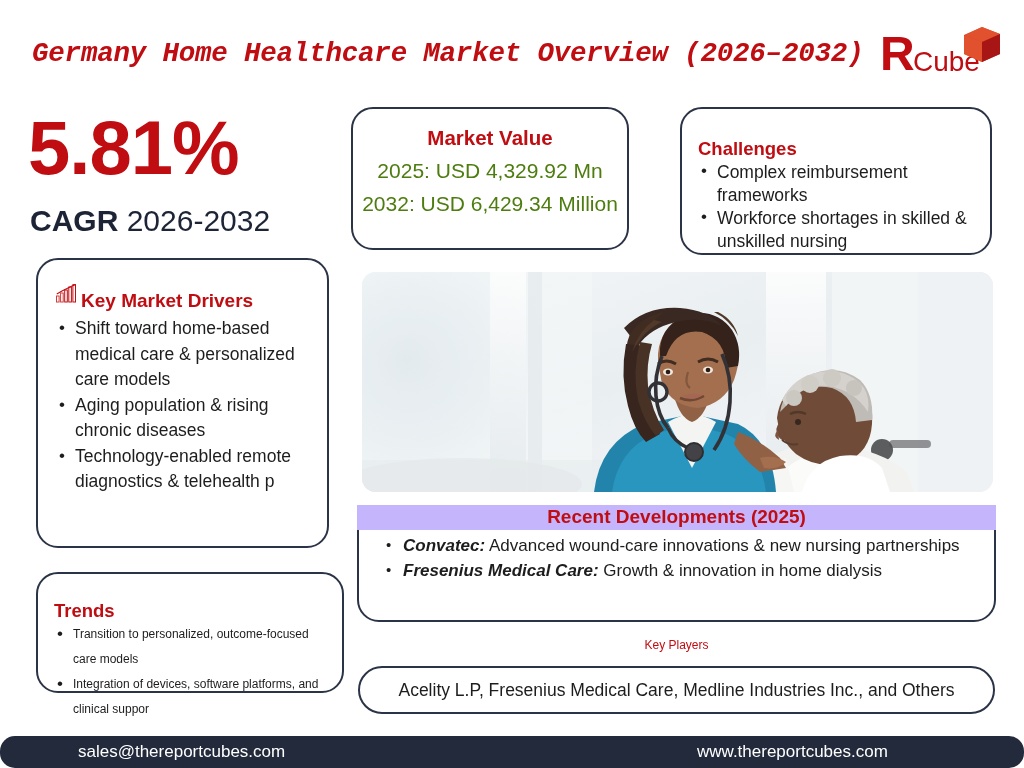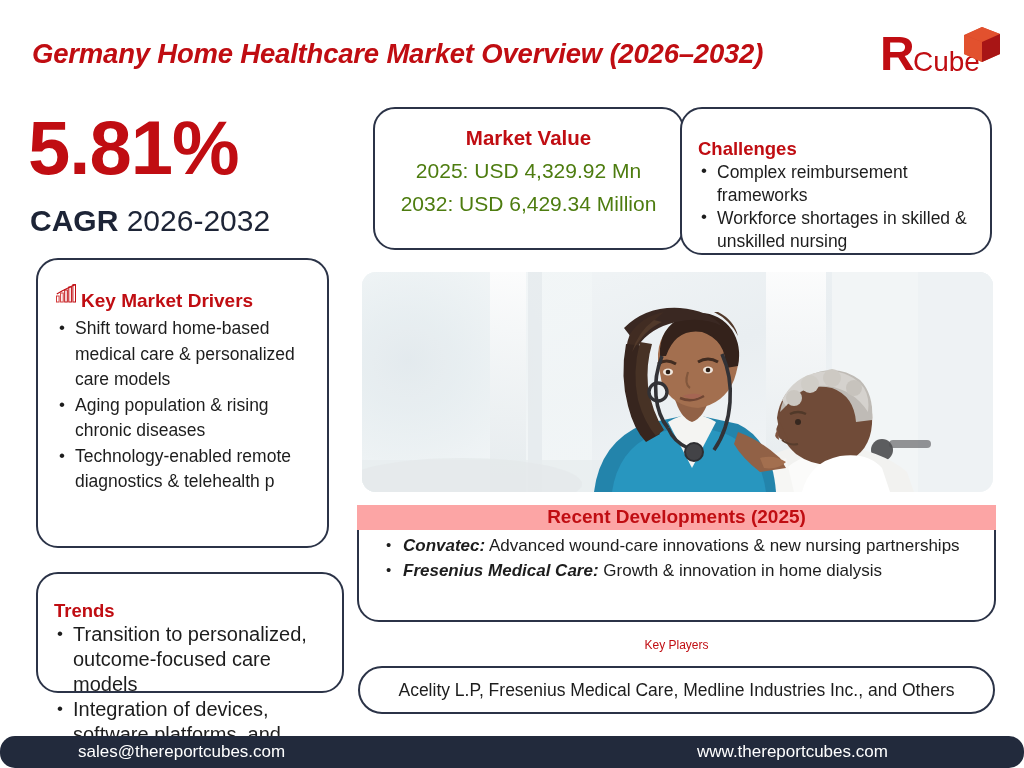--- a/index.html
+++ b/index.html
@@ -23,20 +23,21 @@
   .title {
     position: absolute;
     left: 32px;
     top: 38px;
     font-size: 27.5px;
     font-weight: bold;
     font-style: italic;
     color: #c00d12;
     letter-spacing: -0.2px;
     white-space: nowrap;
+    font-family: Liberation Mono, monospace;
   }
   .logo {
     position: absolute;
     left: 880px;
     top: 26px;
     width: 122px;
     height: 58px;
   }
   .logo-r {
     position: absolute;
@@ -97,23 +98,23 @@
     background: #ffffff;
   }
   .card-title-red {
     color: #c00d12;
     font-weight: bold;
     margin-top: 16px;
   }
 
   
   #market-value-card {
-    left: 373px;
+    left: 351px;
     top: 107px;
-    width: 311px;
+    width: 278px;
     height: 143px;
   }
   #market-value-card .mv-title {
     text-align: center;
     margin-top: 17px;
     font-size: 20.5px;
   }
   #market-value-card .mv-line {
     text-align: center;
     font-size: 21px;
@@ -191,21 +192,21 @@
     top: 572px;
     width: 308px;
     height: 121px;
     padding: 10px 8px 0 16px;
   }
   #trends-card .tr-title {
     font-size: 18.5px;
     margin-bottom: 0px;
   }
   #trends-card .blist li {
-    font-size: 20px;
+    font-size: 12px;
     line-height: 25px;
     margin-top: 0;
   }
 
   
   #recent-card {
     left: 357px;
     top: 508px;
     width: 639px;
     height: 114px;
@@ -227,21 +228,21 @@
   }
   .rd-title-overlay {
     position: absolute;
     left: 357px;
     top: 505px;
     width: 639px;
     text-align: center;
     font-size: 19px;
     font-weight: bold;
     color: #c00d12;
-    background: #fca5a5;
+    background: #c4b5fd;
     padding: 2px 0 3px 0;
     line-height: 20px;
   }
 
   
   .kp-title {
     position: absolute;
     left: 357px;
     top: 634px;
     width: 639px;

